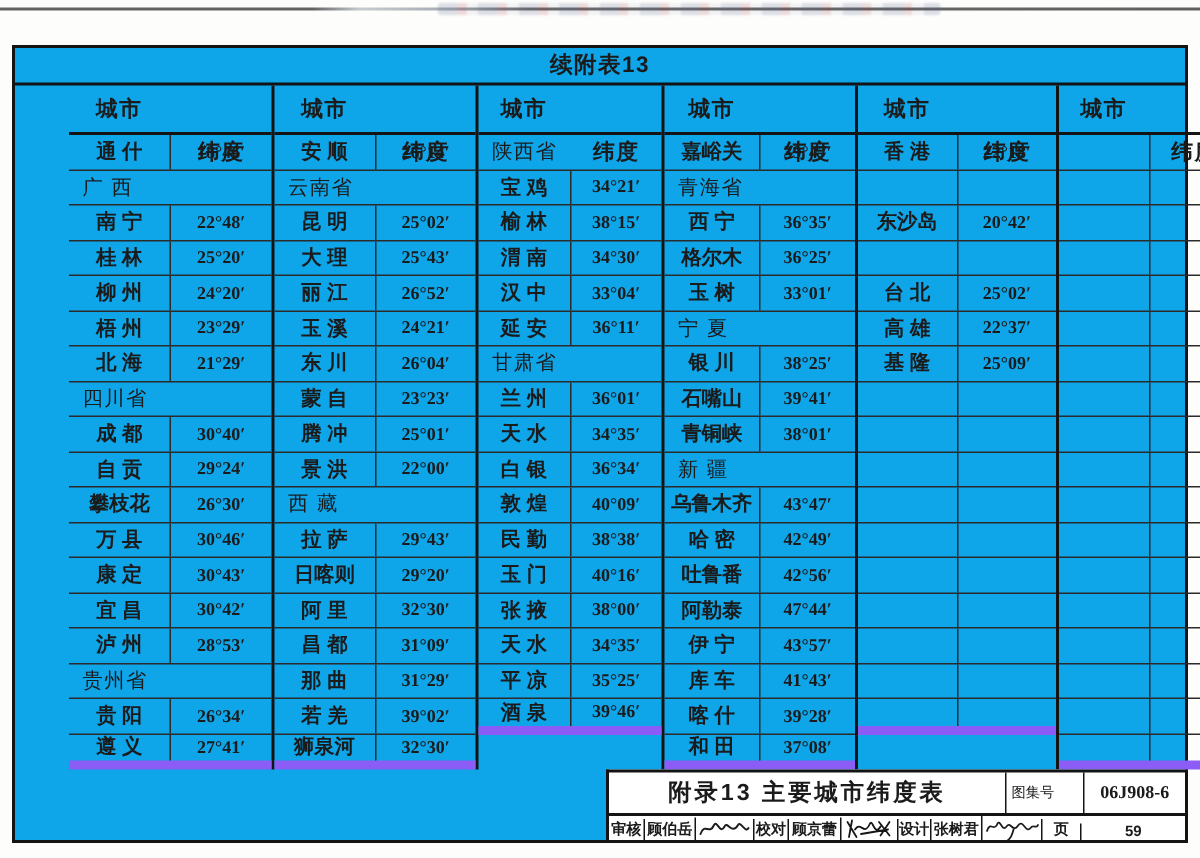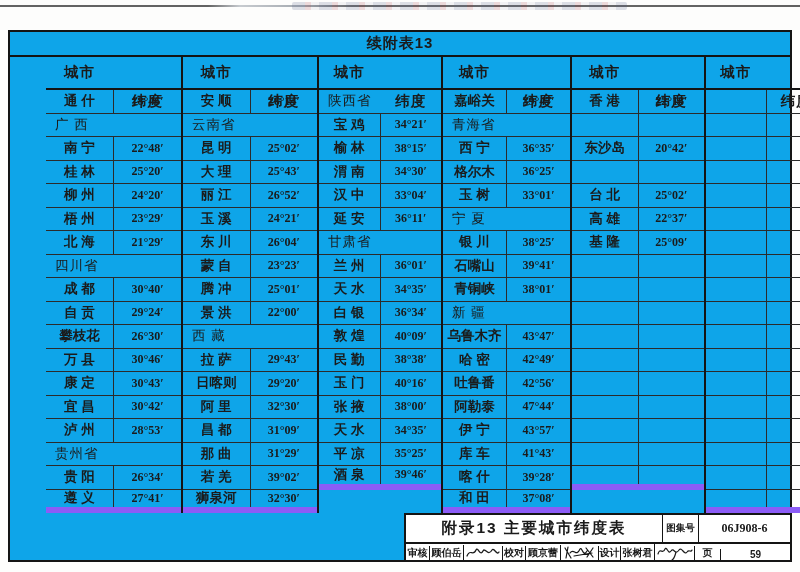--- a/index.html
+++ b/index.html
@@ -36,24 +36,24 @@
   .prov{flex:1;display:flex;align-items:center;padding-left:9px;
     font-size:13.5px;font-weight:normal;letter-spacing:1px;white-space:nowrap;}
   
   .tblock{position:absolute;left:394px;right:0;top:481px;bottom:0;
     border-left:2px solid #141414;border-top:2px solid #141414;box-sizing:border-box;
     display:flex;flex-direction:column;background:#fff;}
   .trowA{height:29px;box-sizing:border-box;border-bottom:2px solid #141414;display:flex;align-items:stretch;}
   .ta-title{flex:1;display:flex;align-items:center;justify-content:center;
     font-weight:bold;font-size:15.5px;letter-spacing:2px;}
   .ta-label{width:36px;box-sizing:border-box;border-left:1.5px solid #141414;display:flex;
-    align-items:center;justify-content:center;font-size:9.5px;font-weight:bold;}
-  .ta-value{width:92px;box-sizing:border-box;border-left:1.5px solid #141414;display:flex;
+    align-items:center;justify-content:center;font-size:9.5px;font-weight:normal;}
+  .ta-value{width:68px;box-sizing:border-box;border-left:1.5px solid #141414;display:flex;
     align-items:center;justify-content:center;font-family:"Liberation Serif","DejaVu Serif",serif;
-    font-weight:bold;font-size:12px;}
+    font-weight:bold;font-size:12px;margin-left:16px;}
   .trowB{flex:1;display:flex;align-items:flex-end;font-size:10px;font-weight:bold;}
   .tb{box-sizing:border-box;border-left:1px solid #141414;display:flex;align-items:center;
       justify-content:center;white-space:nowrap;overflow:visible;}
   .tb:first-child{border-left:none;}
   .sig svg{display:block;}
 </style>
 </head>
 <body>
 
 <div class="scan-line"></div>

